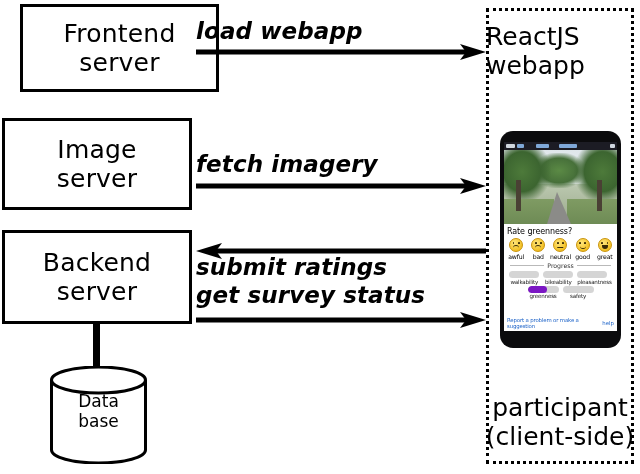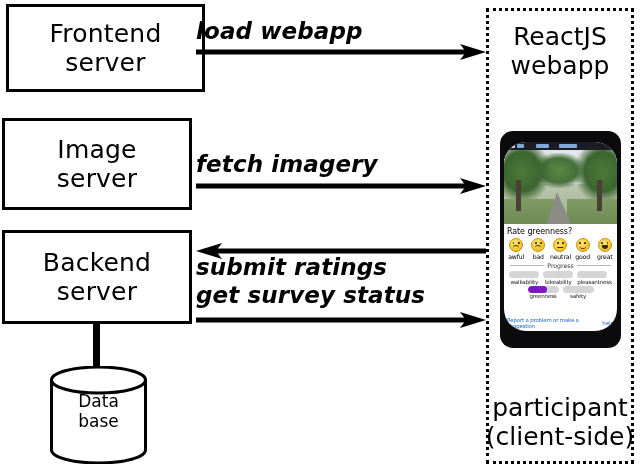--- a/index.html
+++ b/index.html
@@ -29,21 +29,21 @@
     display: flex;
     flex-direction: column;
     align-items: center;
     justify-content: center;
     line-height: 1.16;
     font-size: 25px;
     letter-spacing: 0.2px;
   }
   .srv-box .ln { display: block; white-space: nowrap; }
 
-  #box-frontend { left: 6px;  top: 4px;   width: 199px; height: 88px; }
+  #box-frontend { left: 20px;  top: 4px;   width: 199px; height: 88px; }
   #box-image    { left: 2px;  top: 118px; width: 190px; height: 92px; }
   #box-backend  { left: 2px;  top: 230px; width: 190px; height: 94px; }
 
   
   #db-stem {
     position: absolute;
     left: 93px;
     top: 323px;
     width: 7px;
     height: 63px;
@@ -101,21 +101,21 @@
     height: 456px;
     box-sizing: border-box;
     border: 3px dotted #000;
     background: #fff;
   }
   #client-title {
     position: absolute;
     left: 486px;
     top: 22px;
     width: 148px;
-    text-align: center;
+    text-align: left;
     font-size: 25px;
     line-height: 1.16;
   }
   #client-title .ln { display: block; }
 
   #client-caption {
     position: absolute;
     left: 480px;
     top: 393px;
     width: 160px;
@@ -138,21 +138,20 @@
     padding: 11px 4px 17px 4px;
   }
   #phone-screen {
     position: relative;
     width: 113px;
     height: 189px;
     background: #ffffff;
     overflow: hidden;
     display: flex;
     flex-direction: column;
-    border-radius: 22px;
   }
 
   
   #status-bar {
     height: 8px;
     background: #1c1c24;
     display: flex;
     align-items: center;
     padding: 0 2px;
     gap: 2px;

